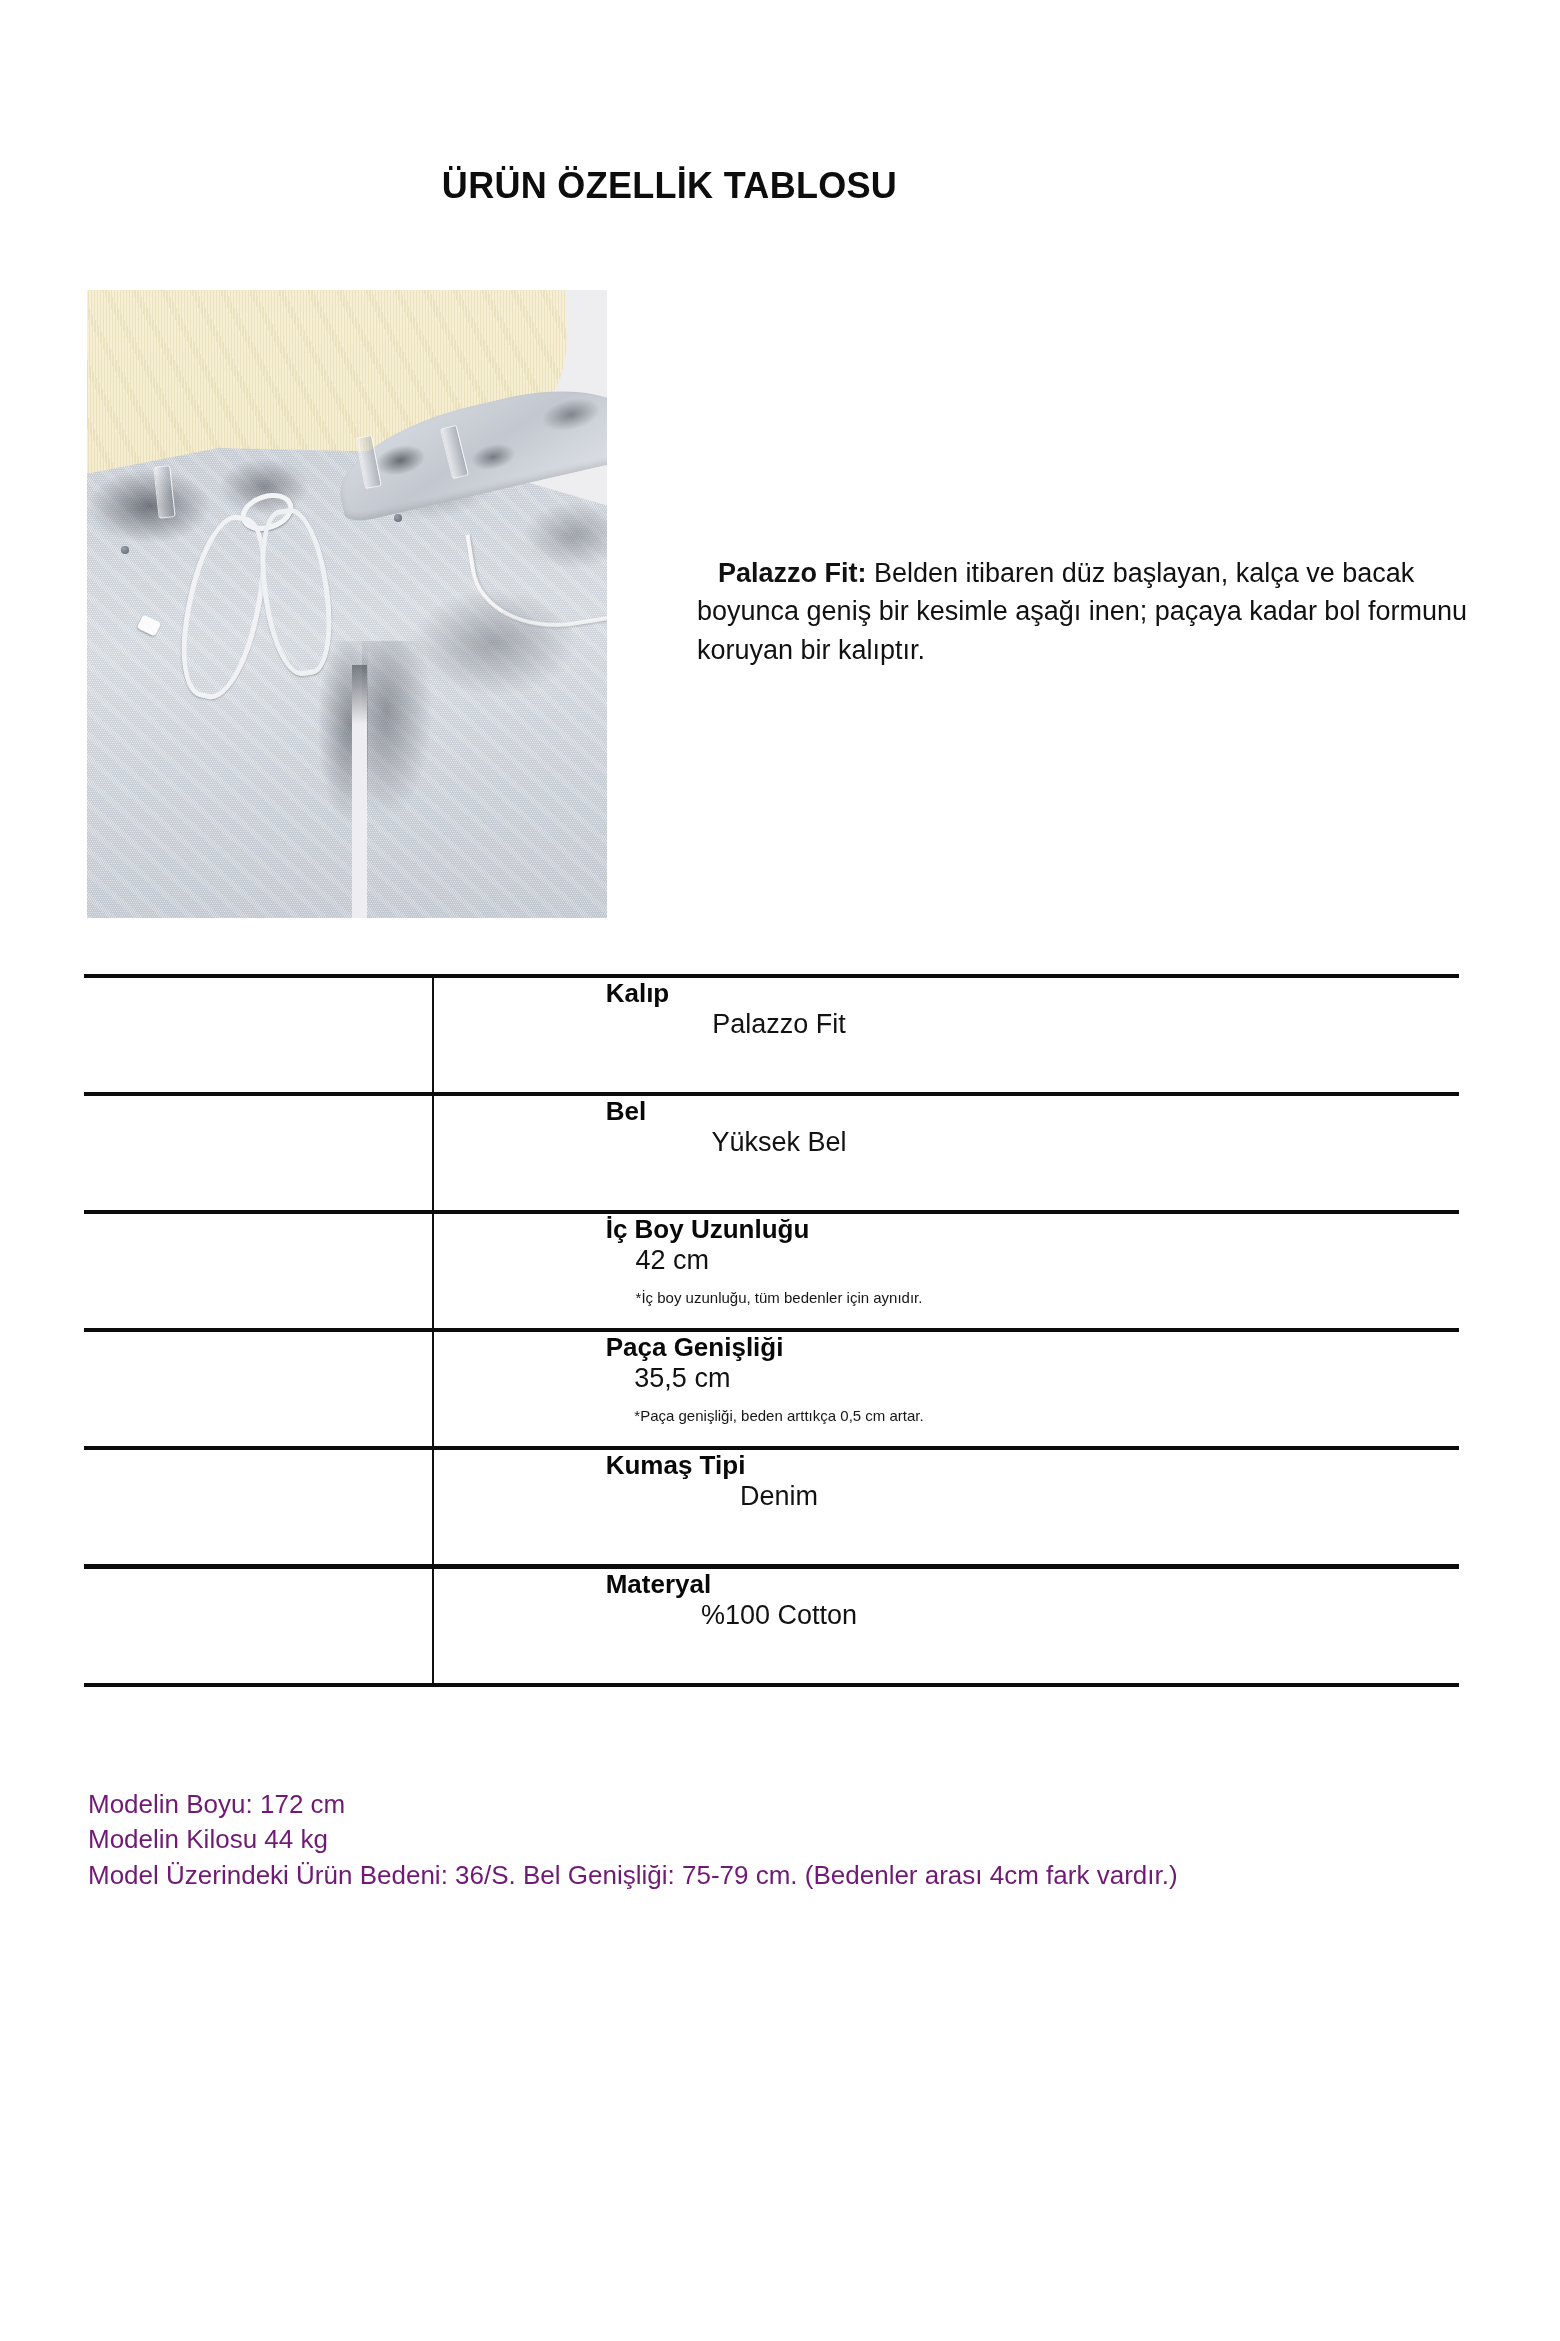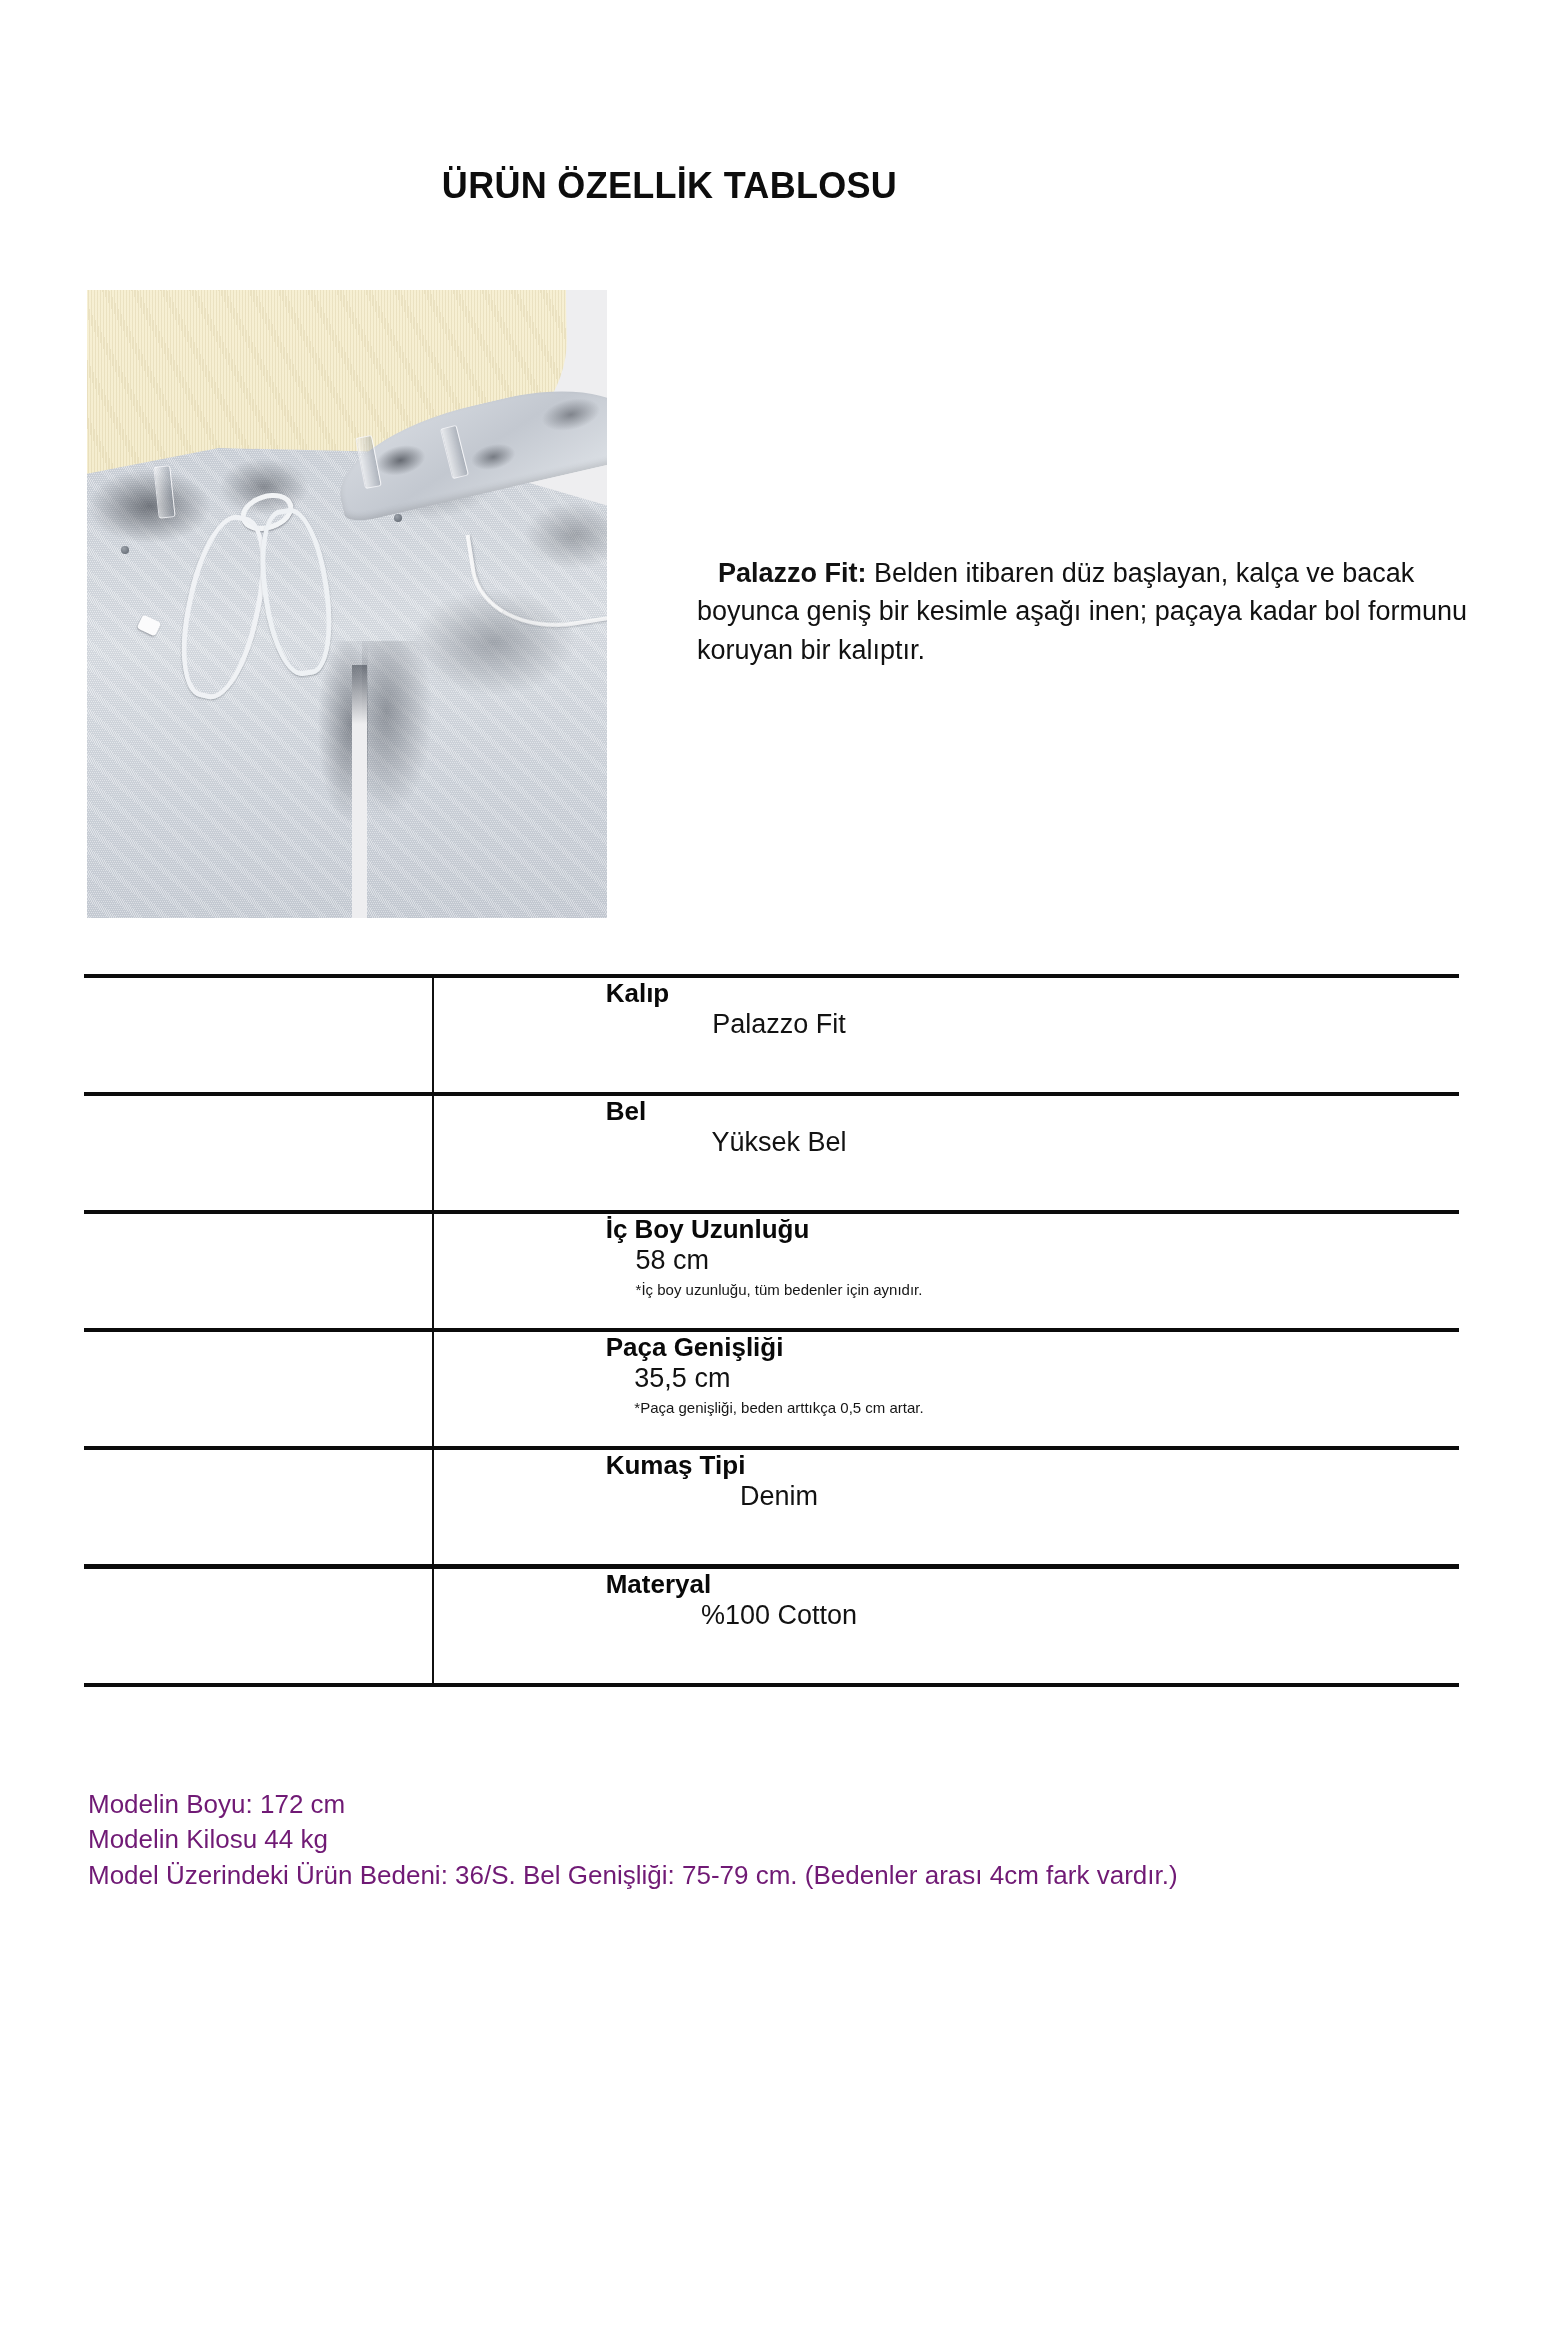--- a/index.html
+++ b/index.html
@@ -257,21 +257,21 @@
     box-sizing: border-box;
     padding: 0 14px 0 29px;
     font-size: 27px;
     font-weight: 400;
     color: #121212;
   }
   #spec-table .cell-value .note {
     display: block;
     font-size: 15px;
     line-height: 1.25;
-    margin-top: 5px;
+    margin-top: 13px;
     color: #161616;
   }
 
   
   #model-info {
     position: absolute;
     left: 88px;
     top: 1787px;
     width: 1358px;
     font-size: 26px;
@@ -326,21 +326,21 @@
     <div class="cell-value">
       <span>Yüksek Bel</span>
     </div>
   </div>
   <div class="rule"></div>
 
   <div class="srow">
     <div class="divider"></div>
     <div class="cell-label">İç Boy Uzunluğu</div>
     <div class="cell-value">
-      <span>58 cm</span>
+      <span>42 cm</span>
       <span class="note">*İç boy uzunluğu, tüm bedenler için aynıdır.</span>
     </div>
   </div>
   <div class="rule"></div>
 
   <div class="srow">
     <div class="divider"></div>
     <div class="cell-label">Paça Genişliği</div>
     <div class="cell-value">
       <span>35,5 cm</span>

